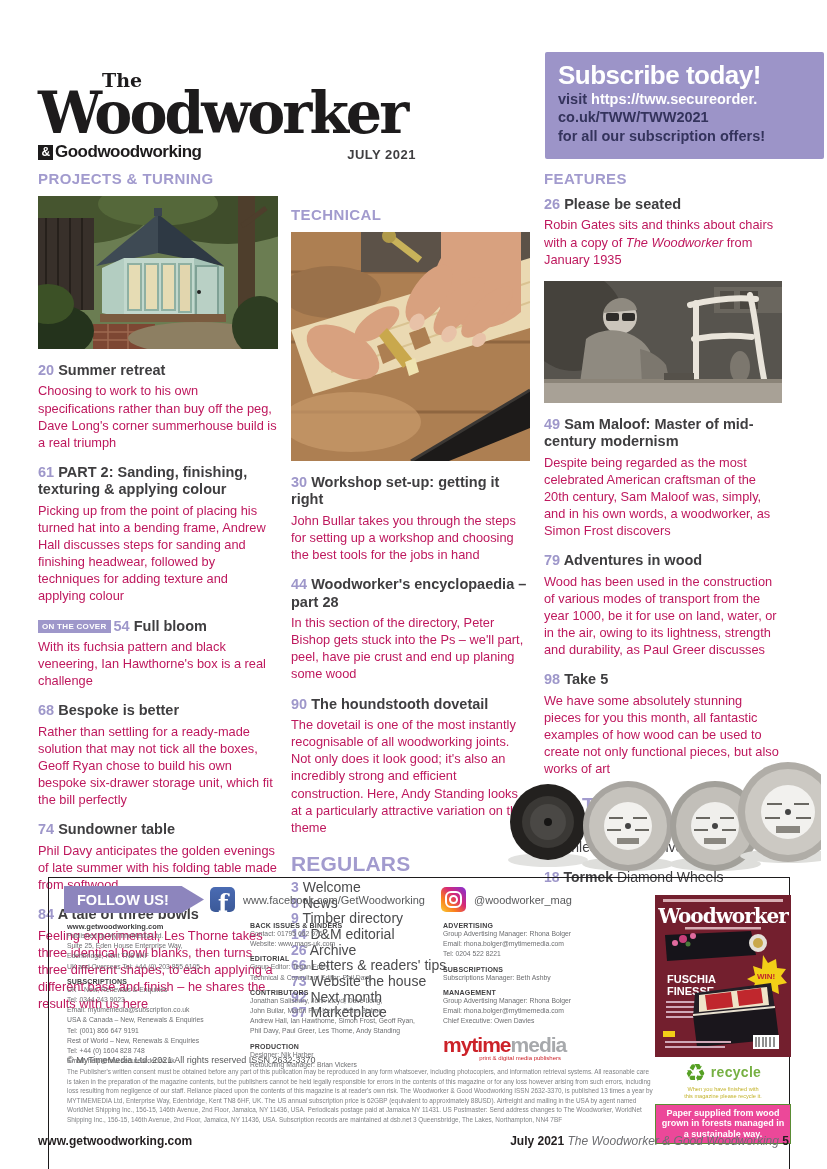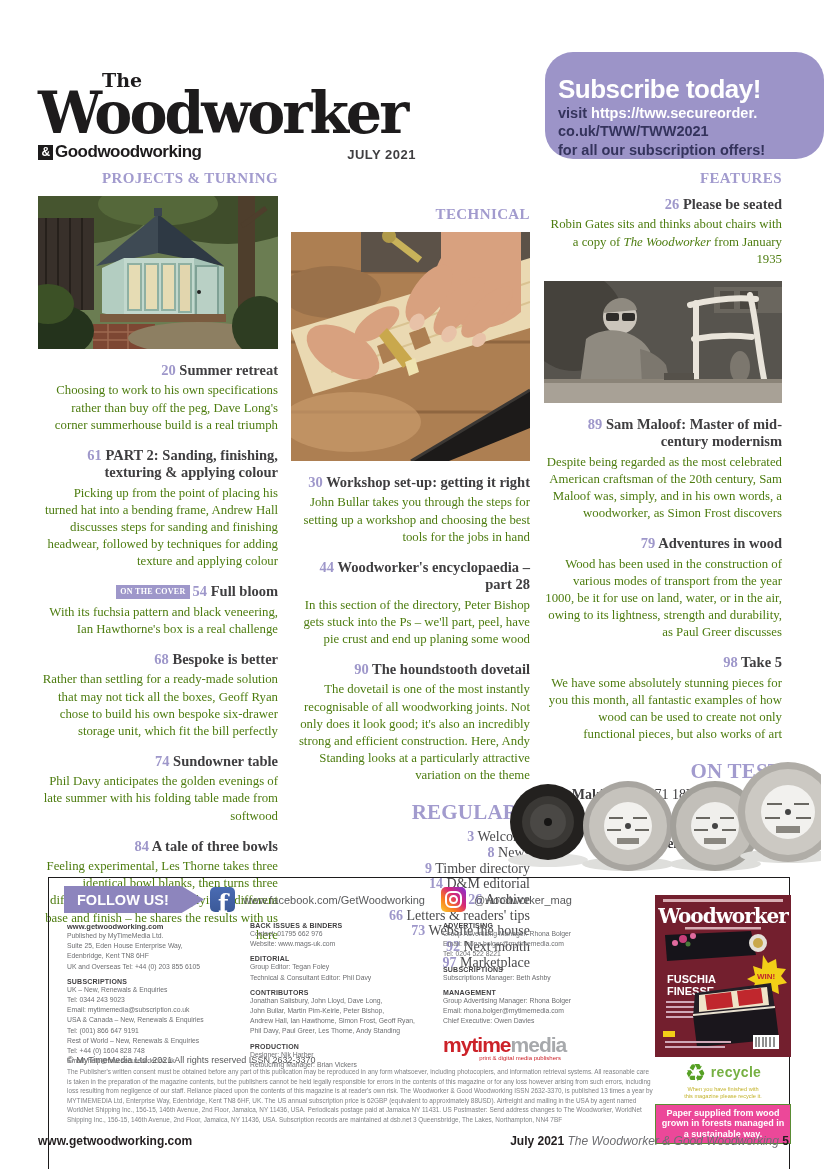--- a/index.html
+++ b/index.html
@@ -12,36 +12,36 @@
             font-size:57px;line-height:1;letter-spacing:-3px;color:#1d1b1c;white-space:nowrap;}
   .mast-the{position:absolute;top:-1px;left:64px;font-size:19px;letter-spacing:0;font-weight:700;}
   .mast-sub{display:flex;justify-content:space-between;align-items:flex-end;margin-top:1px;}
   .mast-brand{display:flex;align-items:center;font-weight:700;font-size:17px;letter-spacing:-0.5px;color:#1d1b1c;}
   .amp-box{display:inline-flex;align-items:center;justify-content:center;width:15px;height:15px;
            background:#1d1b1c;color:#fff;font-size:12px;font-weight:700;margin-right:2px;}
   .mast-issue{font-weight:700;font-size:13px;color:#3f3e40;letter-spacing:0.5px;}
 
   
   .subscribe{position:absolute;left:545px;top:52px;width:279px;height:107px;background:#9c94c8;
-             border-radius:28px;box-sizing:border-box;padding:23px 13px;}
+             border-radius:2px;box-sizing:border-box;padding:9px 13px;}
   .sub-title{color:#fff;font-weight:700;font-size:26px;letter-spacing:-0.5px;line-height:1.1;}
   .sub-line{font-size:14.5px;font-weight:700;line-height:1.28;color:#34335c;}
   .sub-line .white{color:#fff;}
 
   
-  .col{position:absolute;top:170px;text-align:right;font-family:Liberation Serif, serif;}
+  .col{position:absolute;top:170px;text-align:left;}
   .col-projects{left:38px;width:240px;}
   .col-technical{left:291px;width:239px;margin-top:36px;}
   .col-features{left:544px;width:238px;}
   .col-heading{color:#a29bce;font-weight:700;font-size:15px;letter-spacing:0.4px;margin-bottom:9px;}
   .photo{display:block;margin:0 0 8px 0;line-height:0;}
   .article{margin:13px 0;}
   .art-title{font-weight:700;font-size:14.5px;color:#3f3e40;line-height:1.2;margin-bottom:3px;}
   .num{color:#9e97ca;font-weight:700;}
-  .art-desc{font-size:12.8px;color:#4d7c0f;line-height:1.34;}
+  .art-desc{font-size:12.8px;color:#be185d;line-height:1.34;}
   .cover-badge{display:inline-block;background:#9e97ca;color:#fff;font-size:8px;font-weight:700;
                padding:2px 4px;vertical-align:2px;margin-right:3px;letter-spacing:0.3px;}
 
   .block-heading{color:#a29bce;font-weight:700;font-size:21px;letter-spacing:0.2px;margin:16px 0 4px;}
   .reg-row{font-size:14px;color:#4a4a4c;line-height:1.12;}
   .test-item{font-size:14px;color:#3f3e40;line-height:1.3;margin-bottom:12px;}
   .wheels{position:absolute;left:503px;top:756px;width:318px;height:118px;line-height:0;}
 
   
   .bottom-box{position:absolute;left:48px;top:877px;width:742px;height:305px;border:1px solid #1d1b1c;box-sizing:border-box;}
@@ -266,21 +266,21 @@
         <rect x="62" y="32" width="13" height="8" rx="2" fill="#2e2c29"></rect>
         <rect x="78" y="32" width="13" height="8" rx="2" fill="#2e2c29"></rect>
         <path d="M42 58c10-8 24-10 34-8 14 3 24 10 30 20l6 32H36z" fill="#8f8a80"></path>
         <path d="M96 68c10 2 20 8 26 16l4 18H98z" fill="#7c776e"></path>
         <rect x="0" y="100" width="238" height="22" fill="#a8a196"></rect>
         <rect x="0" y="98" width="238" height="4" fill="#8b8478"></rect>
         <rect x="120" y="92" width="30" height="7" fill="#55514a"></rect>
       </svg>
     </span>
     <div class="article">
-      <div class="art-title"><span class="num">89</span> <span>Sam Maloof: Master of mid-century modernism</span></div>
+      <div class="art-title"><span class="num">49</span> <span>Sam Maloof: Master of mid-century modernism</span></div>
       <div class="art-desc">Despite being regarded as the most celebrated American craftsman of the 20th century, Sam Maloof was, simply, and in his own words, a woodworker, as Simon Frost discovers</div>
     </div>
     <div class="article">
       <div class="art-title"><span class="num">79</span> <span>Adventures in wood</span></div>
       <div class="art-desc">Wood has been used in the construction of various modes of transport from the year 1000, be it for use on land, water, or in the air, owing to its lightness, strength and durability, as Paul Greer discusses</div>
     </div>
     <div class="article">
       <div class="art-title"><span class="num">98</span> <span>Take 5</span></div>
       <div class="art-desc">We have some absolutely stunning pieces for you this month, all fantastic examples of how wood can be used to create not only functional pieces, but also works of art</div>
     </div>

